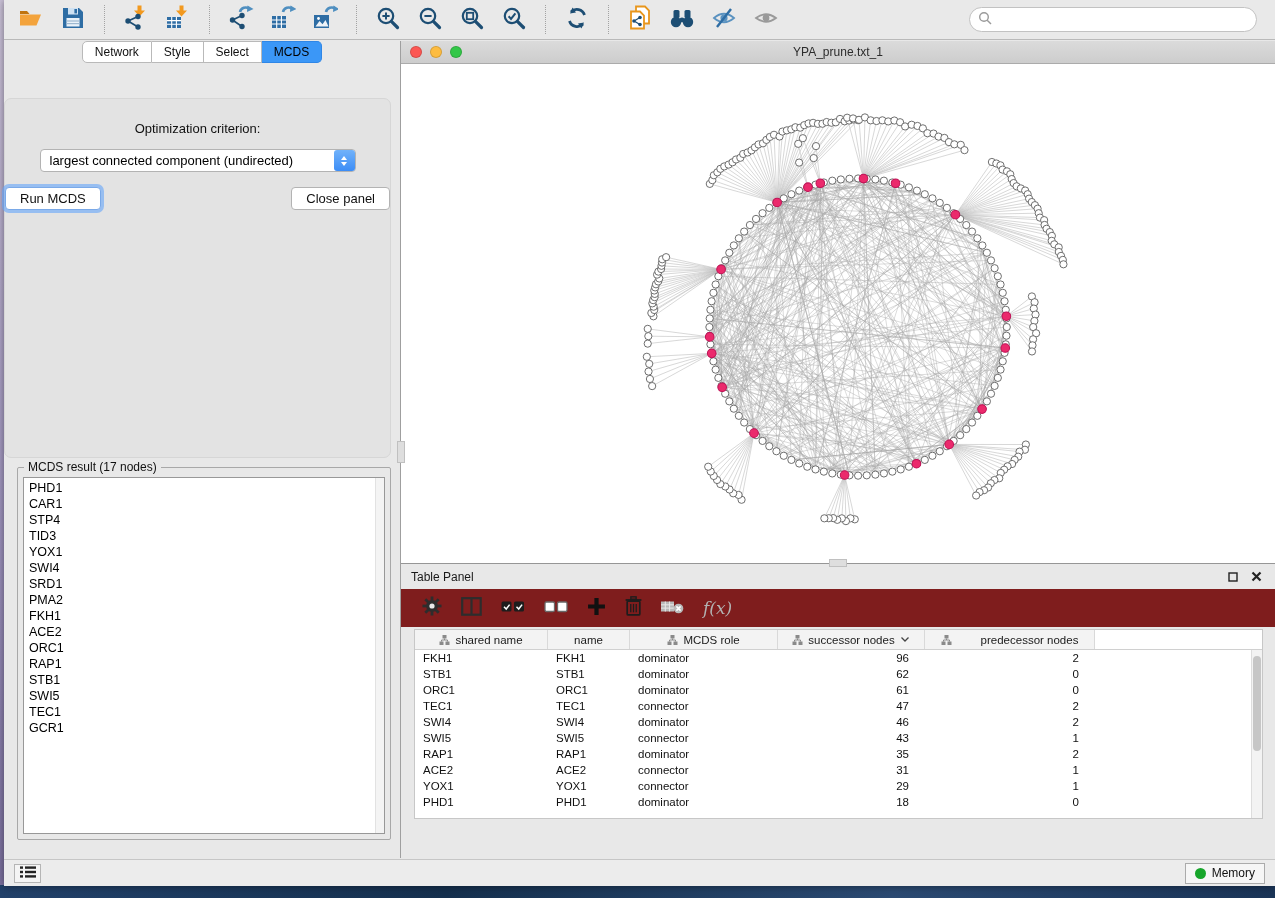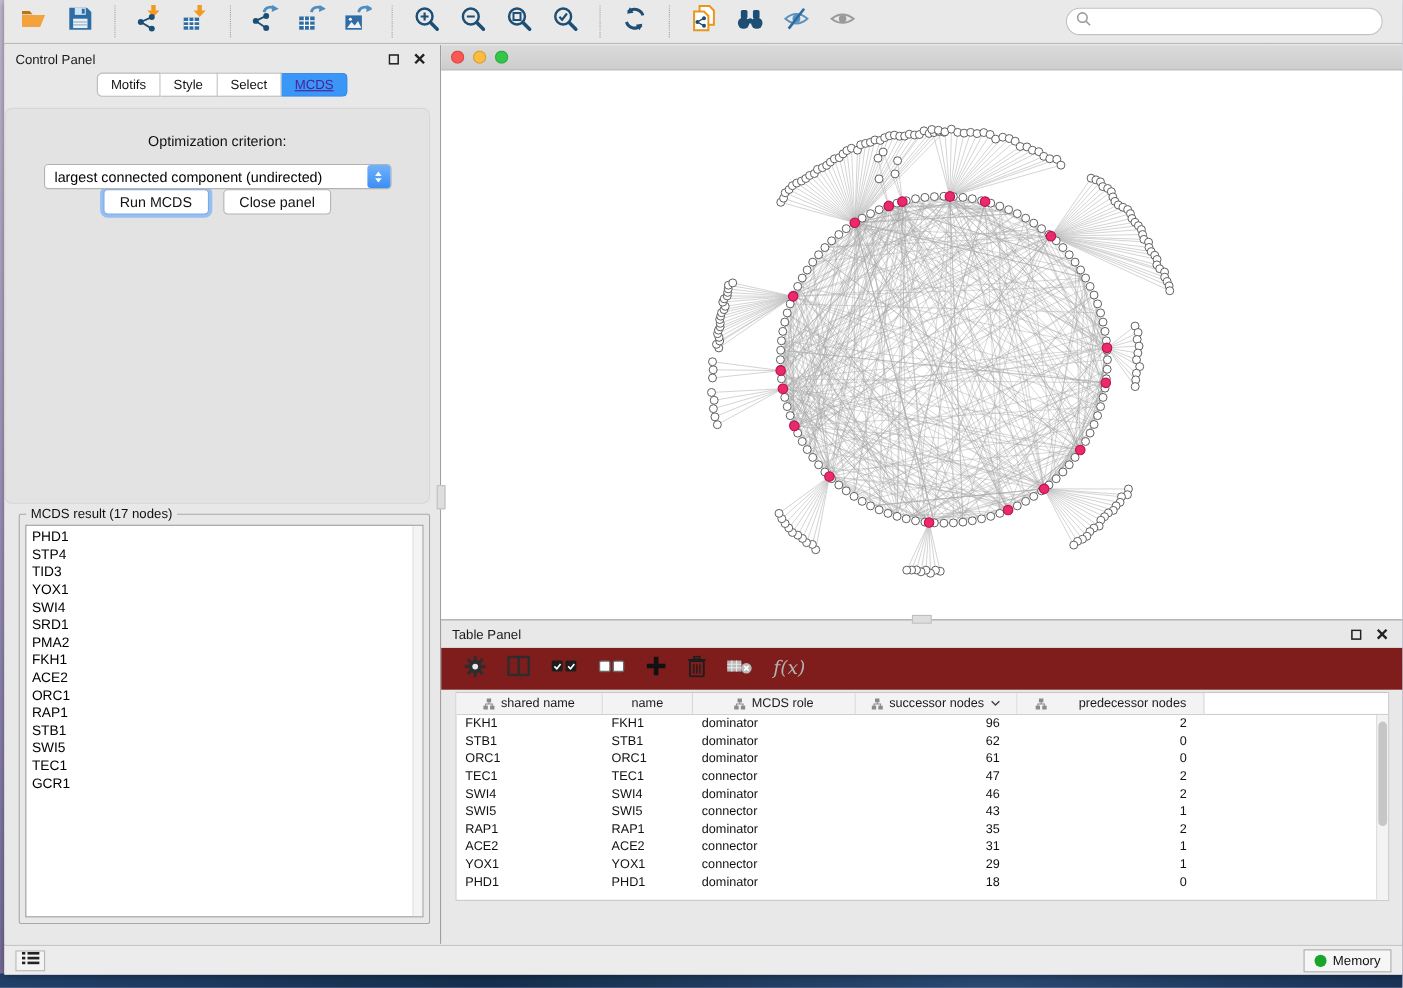--- a/index.html
+++ b/index.html
@@ -29,33 +29,33 @@
   
   .cp { width:397px; flex:none; position:relative; background:#e8e8e8; border-right:1px solid #9f9f9f; }
   .panel-head { height:25px; display:flex; align-items:center; padding:0 10px; font-size:12px; color:#1a1a1a; }
   .panel-head .sp { flex:1; }
   .winbtn { width:17px; height:16px; display:flex; align-items:center; justify-content:center; margin-left:7px; }
   .cp-tabs { display:flex; justify-content:center; }
   .tab { font-size:12px; padding:3px 12px; background:#fff; border:1px solid #b9b9b9;
     border-left-width:0; color:#111; white-space:nowrap; }
   .tab:first-child { border-left-width:1px; border-radius:5px 0 0 5px; }
   .tab:last-child { border-radius:0 5px 5px 0; }
-  .tab.active { background:#3b97f7; border-color:#2f86e6; color:#4c1d95;text-decoration:underline; }
+  .tab.active { background:#3b97f7; border-color:#2f86e6; color:#000000; }
   .cp-inner { position:absolute; left:0; right:9px; top:57px; height:360px;
     background:#e3e3e3; border:1px solid #d6d6d6; border-radius:7px; text-align:center; }
   .opt-label { margin-top:22px; font-size:13px; color:#111; }
   .dropdown { margin:13px auto 0; width:316px; height:23px; background:#fff; border:1px solid #b3b3b3;
     border-radius:4px; position:relative; display:flex; align-items:center; font-size:13px;
     padding-left:9px; text-align:left; }
   .dd-btn { position:absolute; right:0; top:0; width:21px; height:21px;
     background:linear-gradient(#71b2fa,#3c8df6); border-radius:3px;
     display:flex; flex-direction:column; align-items:center; justify-content:center; gap:2px; }
   .tri-up { width:0; height:0; border-left:3.5px solid transparent; border-right:3.5px solid transparent; border-bottom:4.5px solid #fff; }
   .tri-dn { width:0; height:0; border-left:3.5px solid transparent; border-right:3.5px solid transparent; border-top:4.5px solid #fff; }
-  .btn-row { display:flex; justify-content:center; gap:13px; }
+  .btn-row { margin-top:15px; display:flex; justify-content:space-between; gap:13px; }
   .btn { font-size:13px; padding:3px 14px; background:#fff; border:1px solid #b3b3b3; border-radius:4px; color:#111; }
   .btn.focus { box-shadow:0 0 0 3px rgba(100,165,250,.6); border-color:#7aa9e8; }
   .result-group { position:absolute; left:13px; right:9px; top:426px; bottom:18px;
     border:1px solid #a8a8a8; border-radius:2px; }
   .result-legend { position:absolute; top:-8px; left:6px; background:#e8e8e8; padding:0 4px; font-size:12px; color:#111; }
   .result-list { position:absolute; left:5px; right:5px; top:9px; bottom:5px; background:#fff;
     border:1px solid #989898; font-size:12.5px; overflow:hidden; padding-top:2px; }
   .result-scroll { position:absolute; right:0; top:0; bottom:0; width:9px; background:#f4f4f4; border-left:1px solid #e2e2e2; }
   .list-item { height:16px; line-height:16px; padding-left:5px; color:#000; }
   .vhandle { position:absolute; right:-5px; top:400px; width:8px; height:22px;
@@ -253,36 +253,22 @@
             <circle cx="6" cy="6" r="4.3" stroke="#9a9a9a" stroke-width="1.4" fill="none"></circle>
             <line x1="9.2" y1="9.2" x2="13" y2="13" stroke="#9a9a9a" stroke-width="1.4"></line>
           </svg></span>
       <input placeholder="" style="">
     </div>
   </div>
 
   <div class="content">
 
     <div class="cp">
-      <div class="panel-head">
-        <span>Control Panel</span>
-        <span class="sp"></span>
-        <span class="winbtn">
-            <svg width="10" height="10">
-              <rect x="1" y="1" width="8" height="8" fill="none" stroke="#222" stroke-width="1.4"></rect>
-            </svg>
-          </span>
-        <span class="winbtn">
-            <svg width="11" height="11">
-              <path d="M1.5 1.5 L9.5 9.5 M9.5 1.5 L1.5 9.5" stroke="#222" stroke-width="2.2"></path>
-            </svg>
-          </span>
-      </div>
       <div class="cp-tabs">
-          <div class="tab">Motifs</div>
+          <div class="tab">Network</div>
           <div class="tab">Style</div>
           <div class="tab">Select</div>
           <div class="tab active">MCDS</div>
         </div>
       <div class="cp-inner">
         <div class="opt-label">Optimization criterion:</div>
         <div class="dropdown">
           <span>largest connected component (undirected)</span>
           <span class="dd-btn">
               <span class="tri-up"></span>
@@ -292,20 +278,21 @@
         <div class="btn-row">
           <button class="btn focus">Run MCDS</button>
           <button class="btn">Close panel</button>
         </div>
       </div>
       <div class="result-group">
         <div class="result-legend">MCDS result (17 nodes)</div>
         <div class="result-list">
           <div>
               <div class="list-item">PHD1</div>
+              <div class="list-item">CAR1</div>
               <div class="list-item">STP4</div>
               <div class="list-item">TID3</div>
               <div class="list-item">YOX1</div>
               <div class="list-item">SWI4</div>
               <div class="list-item">SRD1</div>
               <div class="list-item">PMA2</div>
               <div class="list-item">FKH1</div>
               <div class="list-item">ACE2</div>
               <div class="list-item">ORC1</div>
               <div class="list-item">RAP1</div>
@@ -322,20 +309,21 @@
 
     <div class="rc">
 
       <div class="net">
         <div class="net-title">
           <div class="lights">
             <span class="light" style="background:#fc5753"></span>
             <span class="light" style="background:#fdbc40"></span>
             <span class="light" style="background:#33c748"></span>
           </div>
+          <span class="t">YPA_prune.txt_1</span>
         </div>
         <div class="net-canvas">
           <svg viewBox="0 0 870 497" preserveAspectRatio="none">
               <line x1="429.3" y1="116.2" x2="315.9" y2="312.6" stroke="#9b9b9b" stroke-width="0.8" opacity="0.45"></line>
               <line x1="437.8" y1="409.0" x2="543.4" y2="380.7" stroke="#9b9b9b" stroke-width="0.8" opacity="0.45"></line>
               <line x1="489.1" y1="406.0" x2="602.0" y2="244.8" stroke="#9b9b9b" stroke-width="0.8" opacity="0.45"></line>
               <line x1="412.6" y1="403.8" x2="309.2" y2="287.7" stroke="#9b9b9b" stroke-width="0.8" opacity="0.45"></line>
               <line x1="603.0" y1="262.0" x2="573.7" y2="173.6" stroke="#9b9b9b" stroke-width="0.8" opacity="0.45"></line>
               <line x1="307.3" y1="253.4" x2="446.4" y2="409.7" stroke="#9b9b9b" stroke-width="0.8" opacity="0.45"></line>
               <line x1="594.1" y1="211.4" x2="568.4" y2="357.1" stroke="#9b9b9b" stroke-width="0.8" opacity="0.45"></line>

